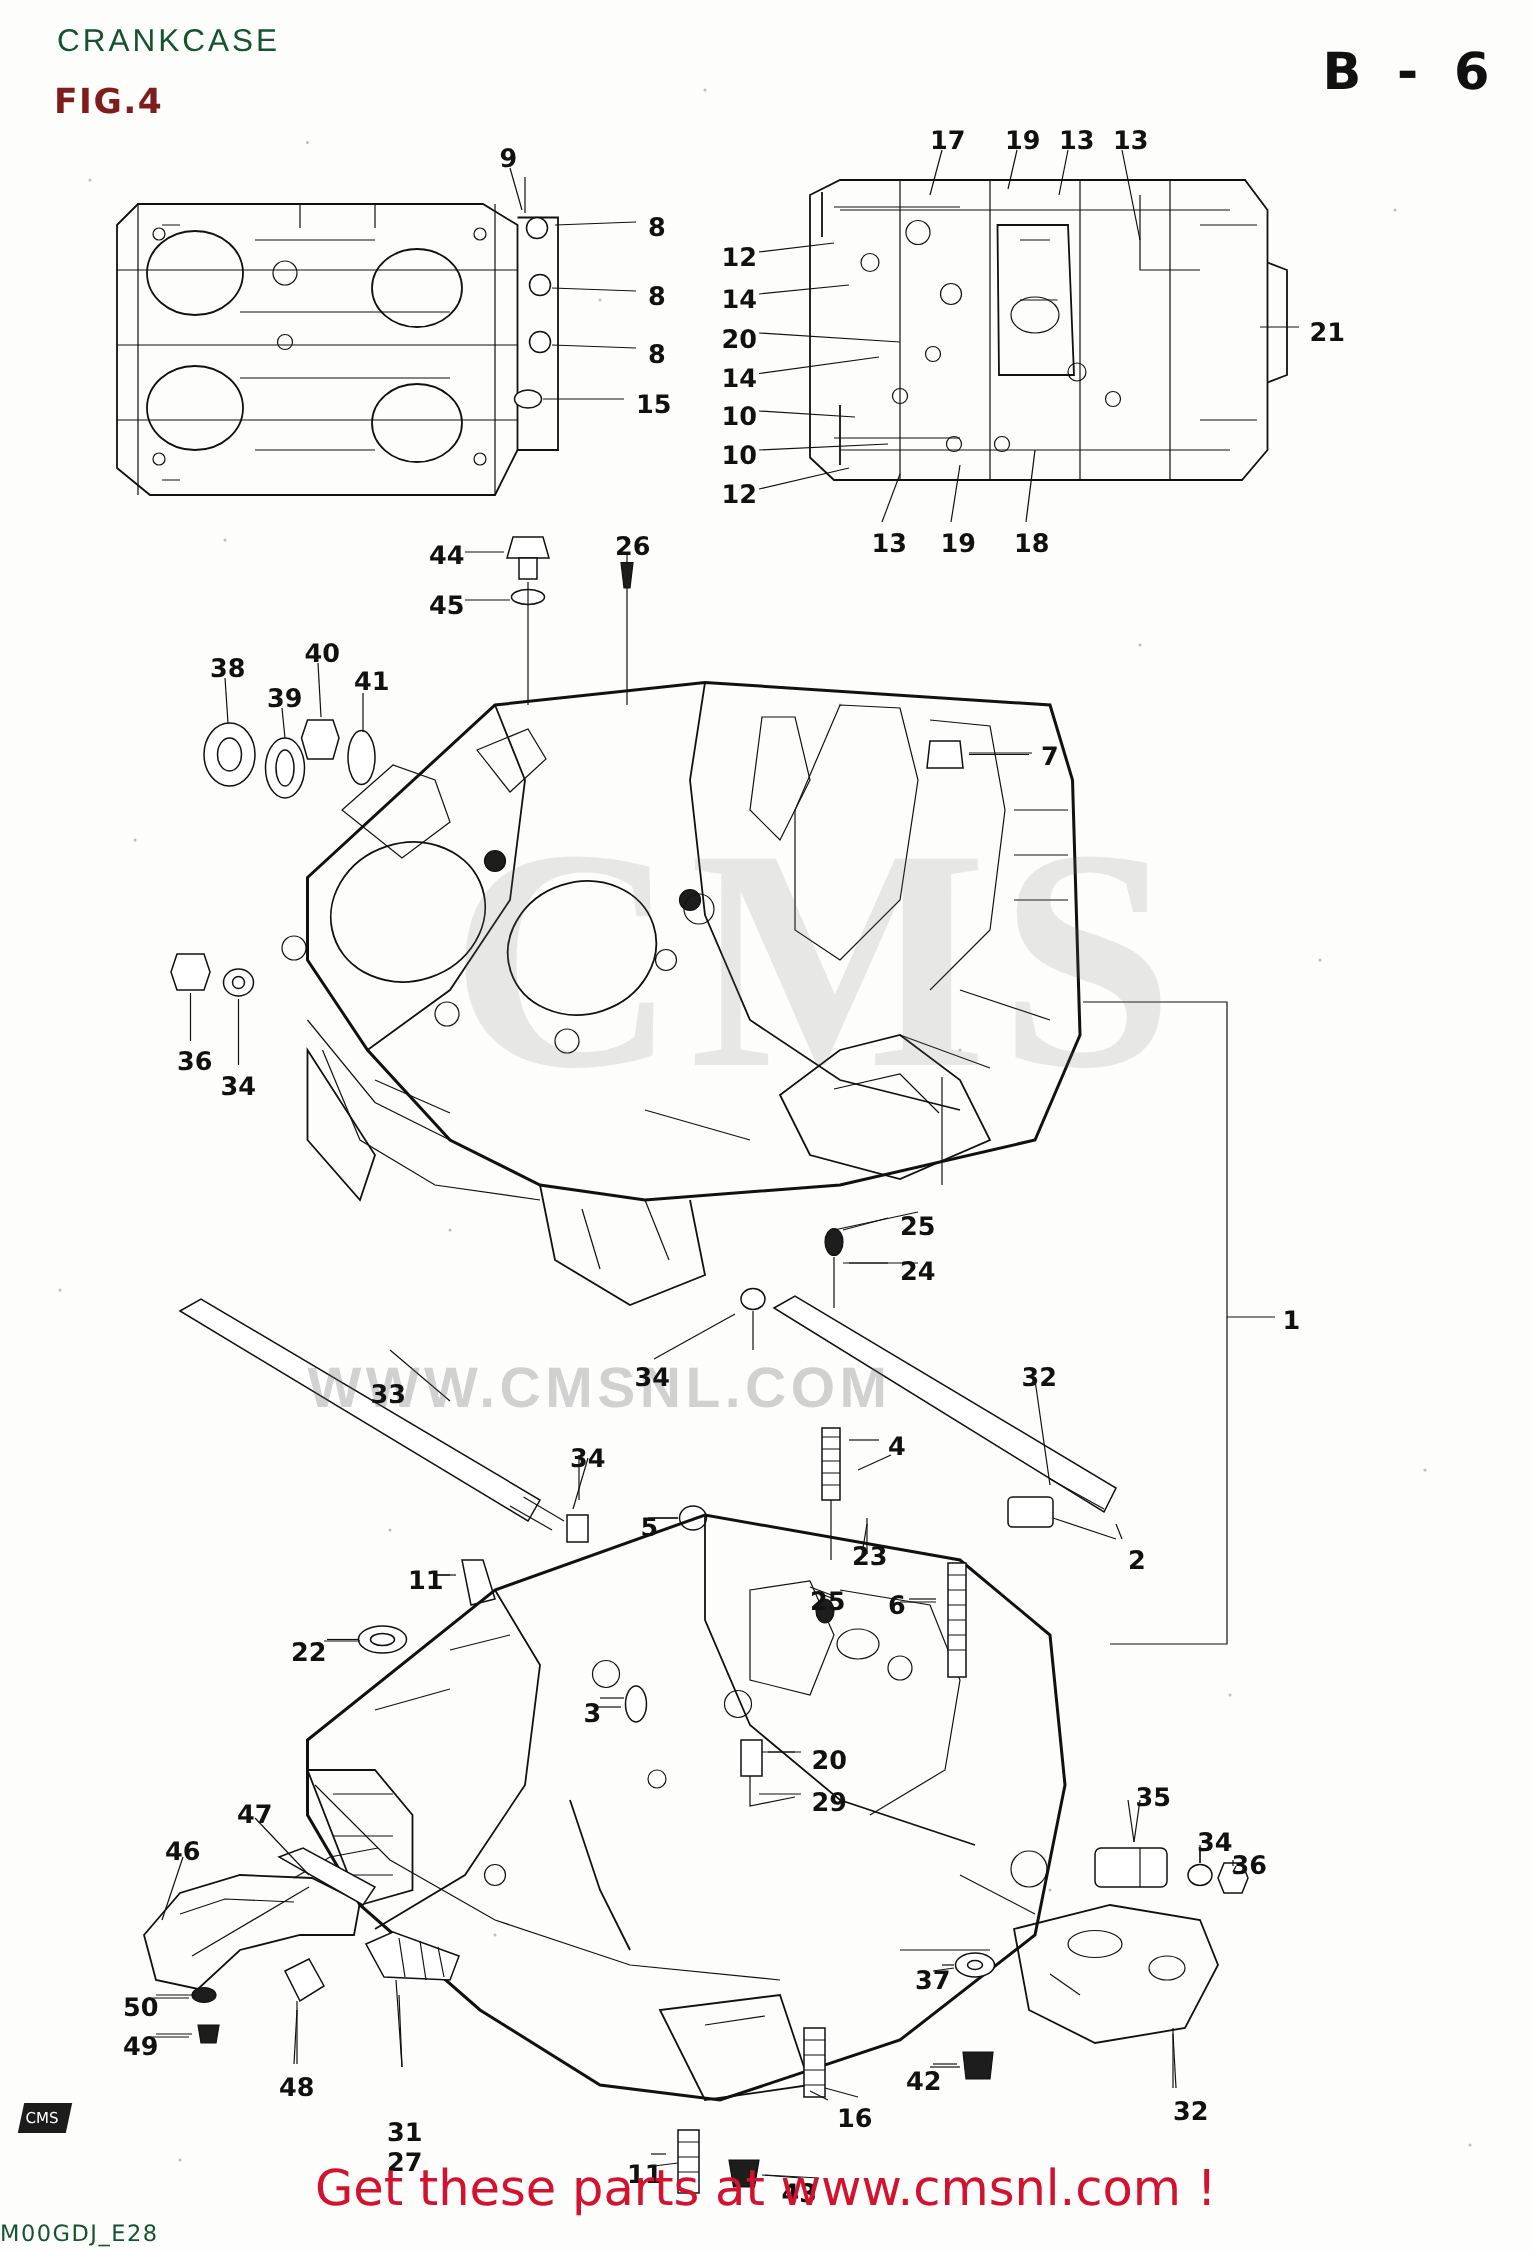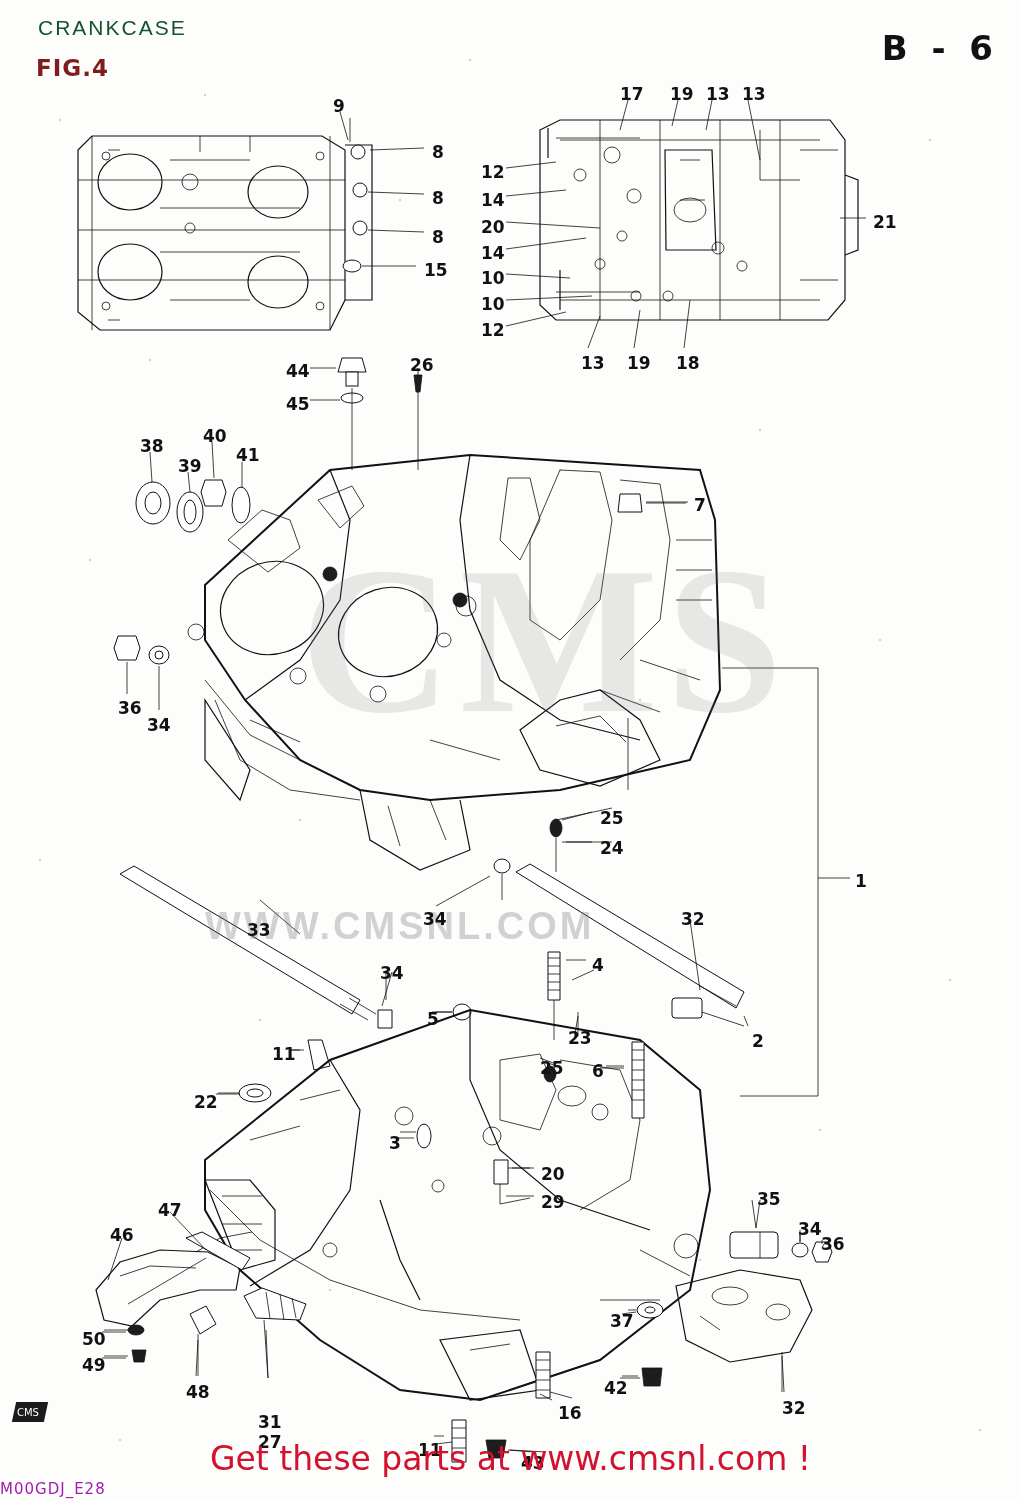--- a/index.html
+++ b/index.html
@@ -97,21 +97,21 @@
     font-family: "DejaVu Sans", sans-serif;
     font-size: 33px;
     color: #d2122e;
     letter-spacing: 0px;
   }
   .footer-code {
     position: absolute;
     left: 0px;
     bottom: 2px;
     font-size: 15px;
-    color: #a21caf;
+    color: #14532d;
     font-family: "DejaVu Sans", sans-serif;
     letter-spacing: 1px;
   }
   .corner-mark {
     position: absolute;
     left: 14px;
     bottom: 78px;
     width: 32px;
     height: 20px;
     background: #1c1c1c;

